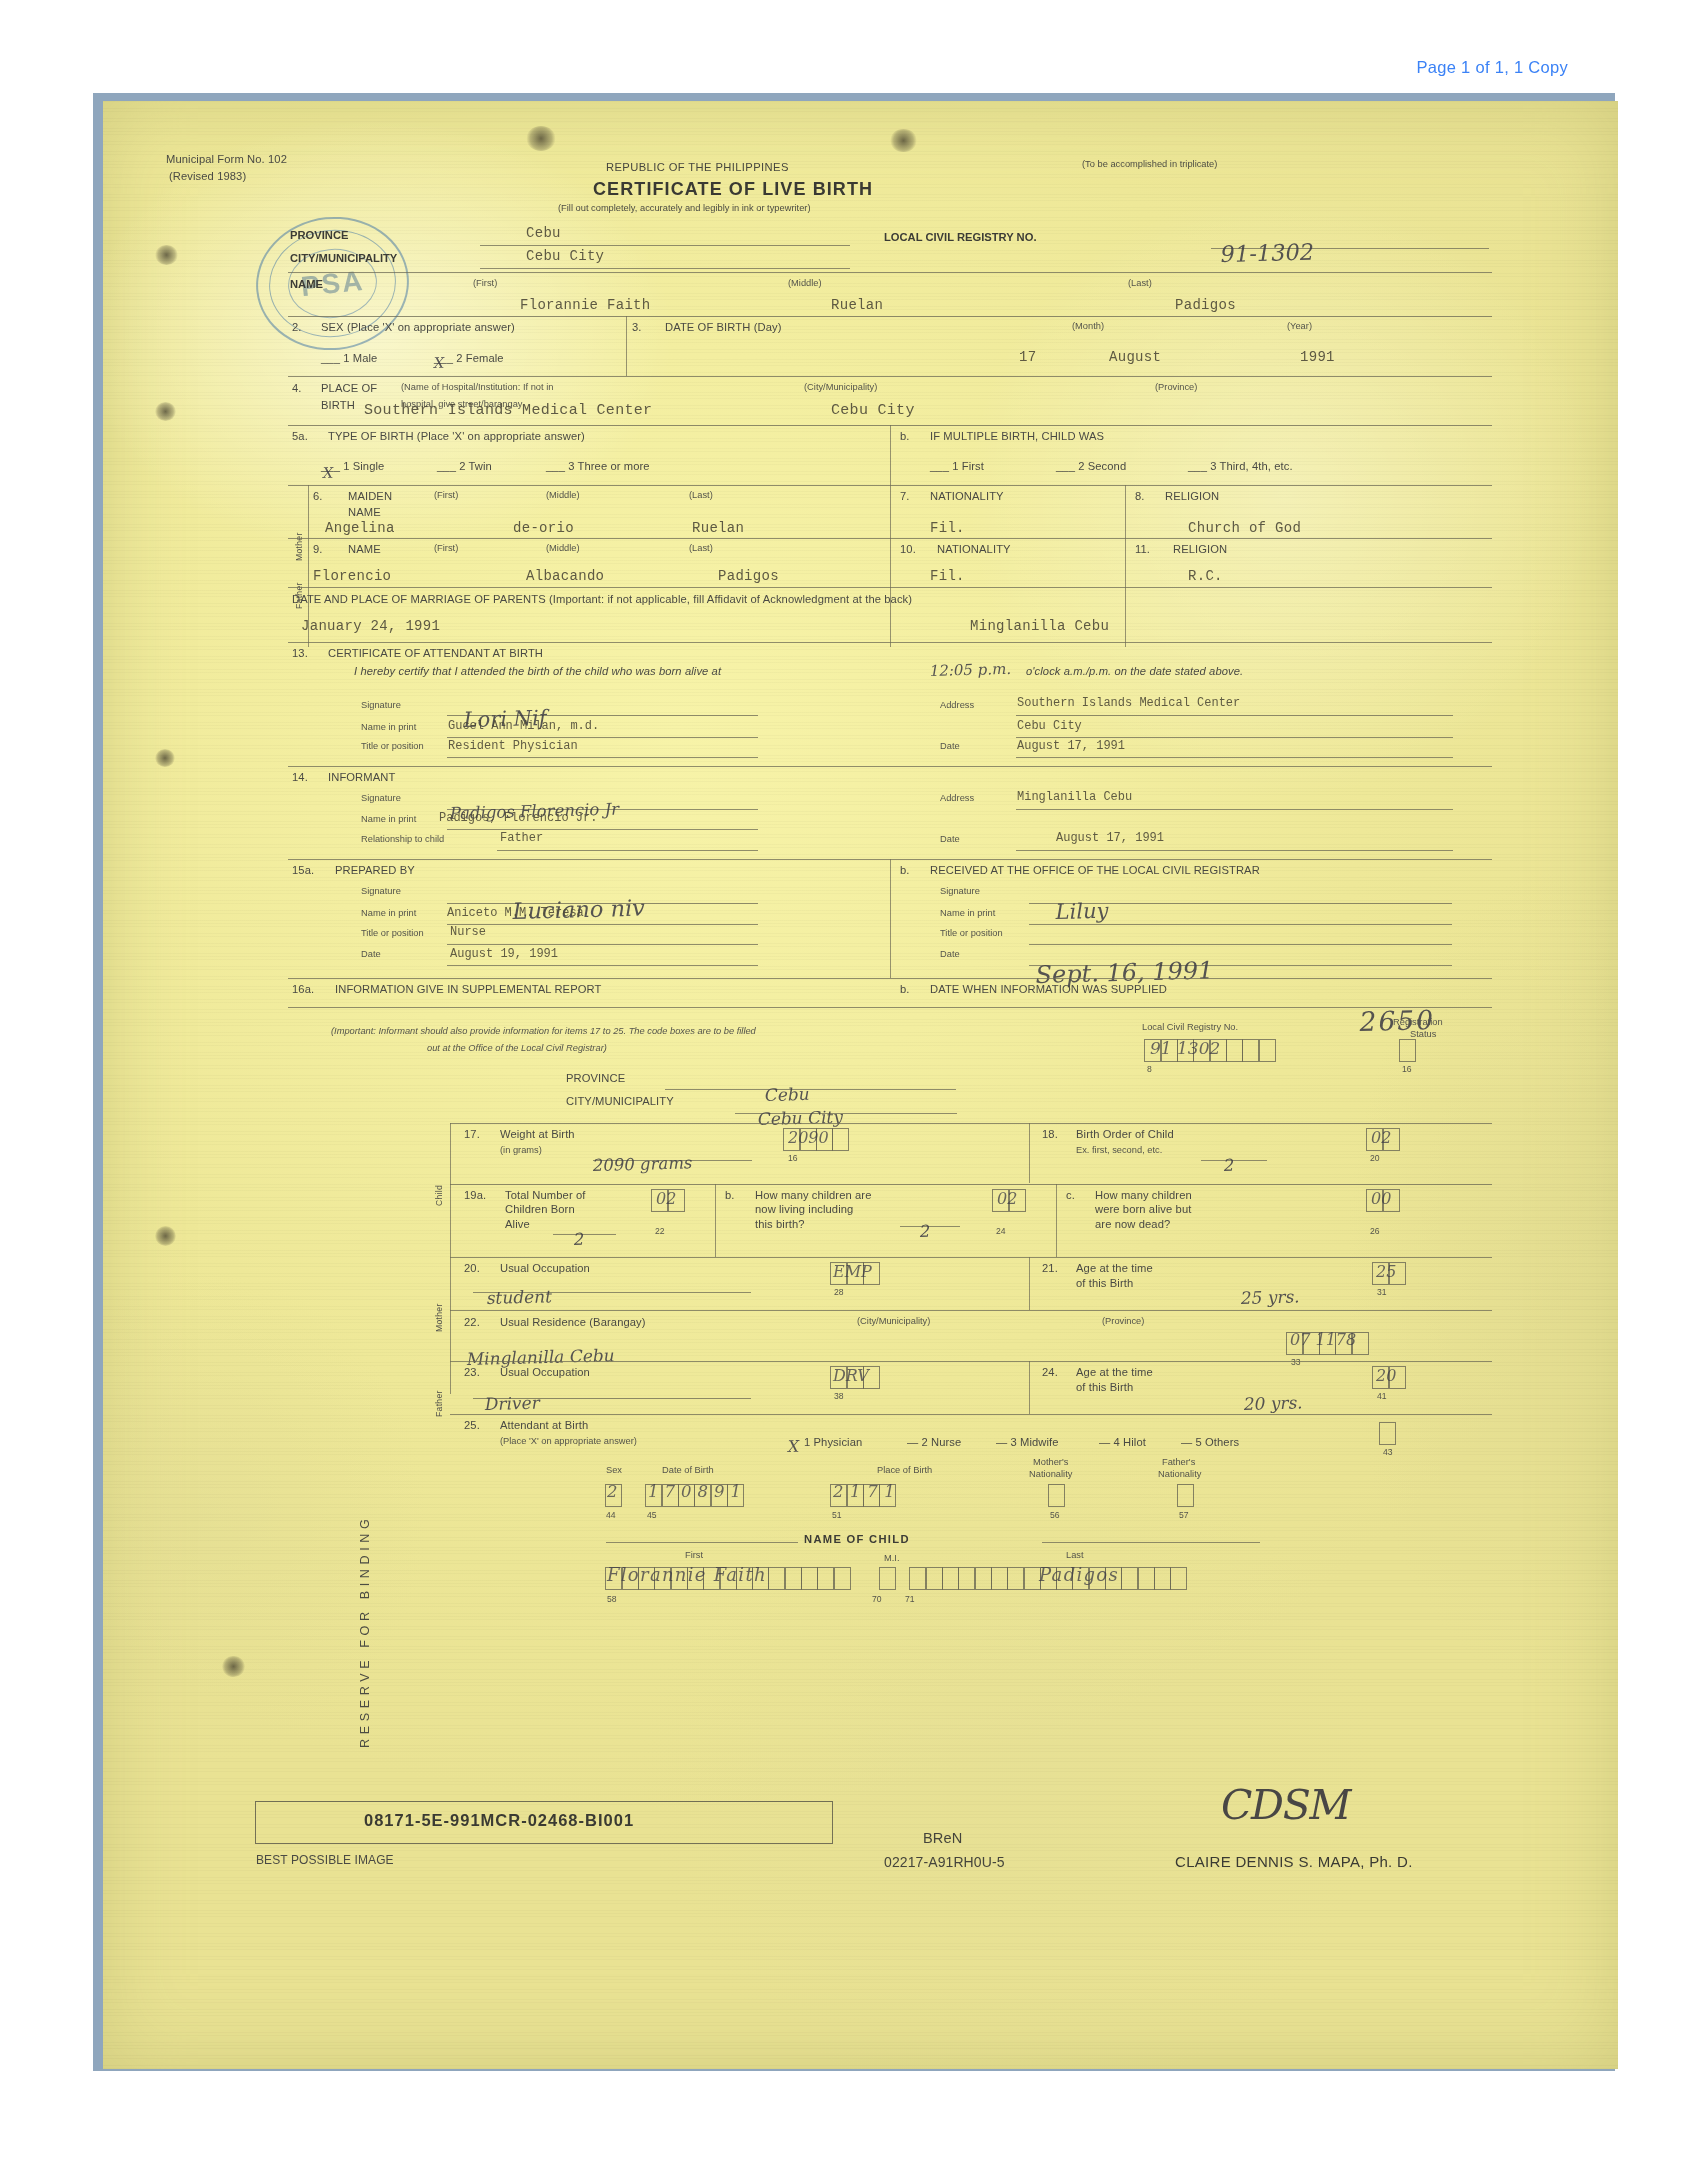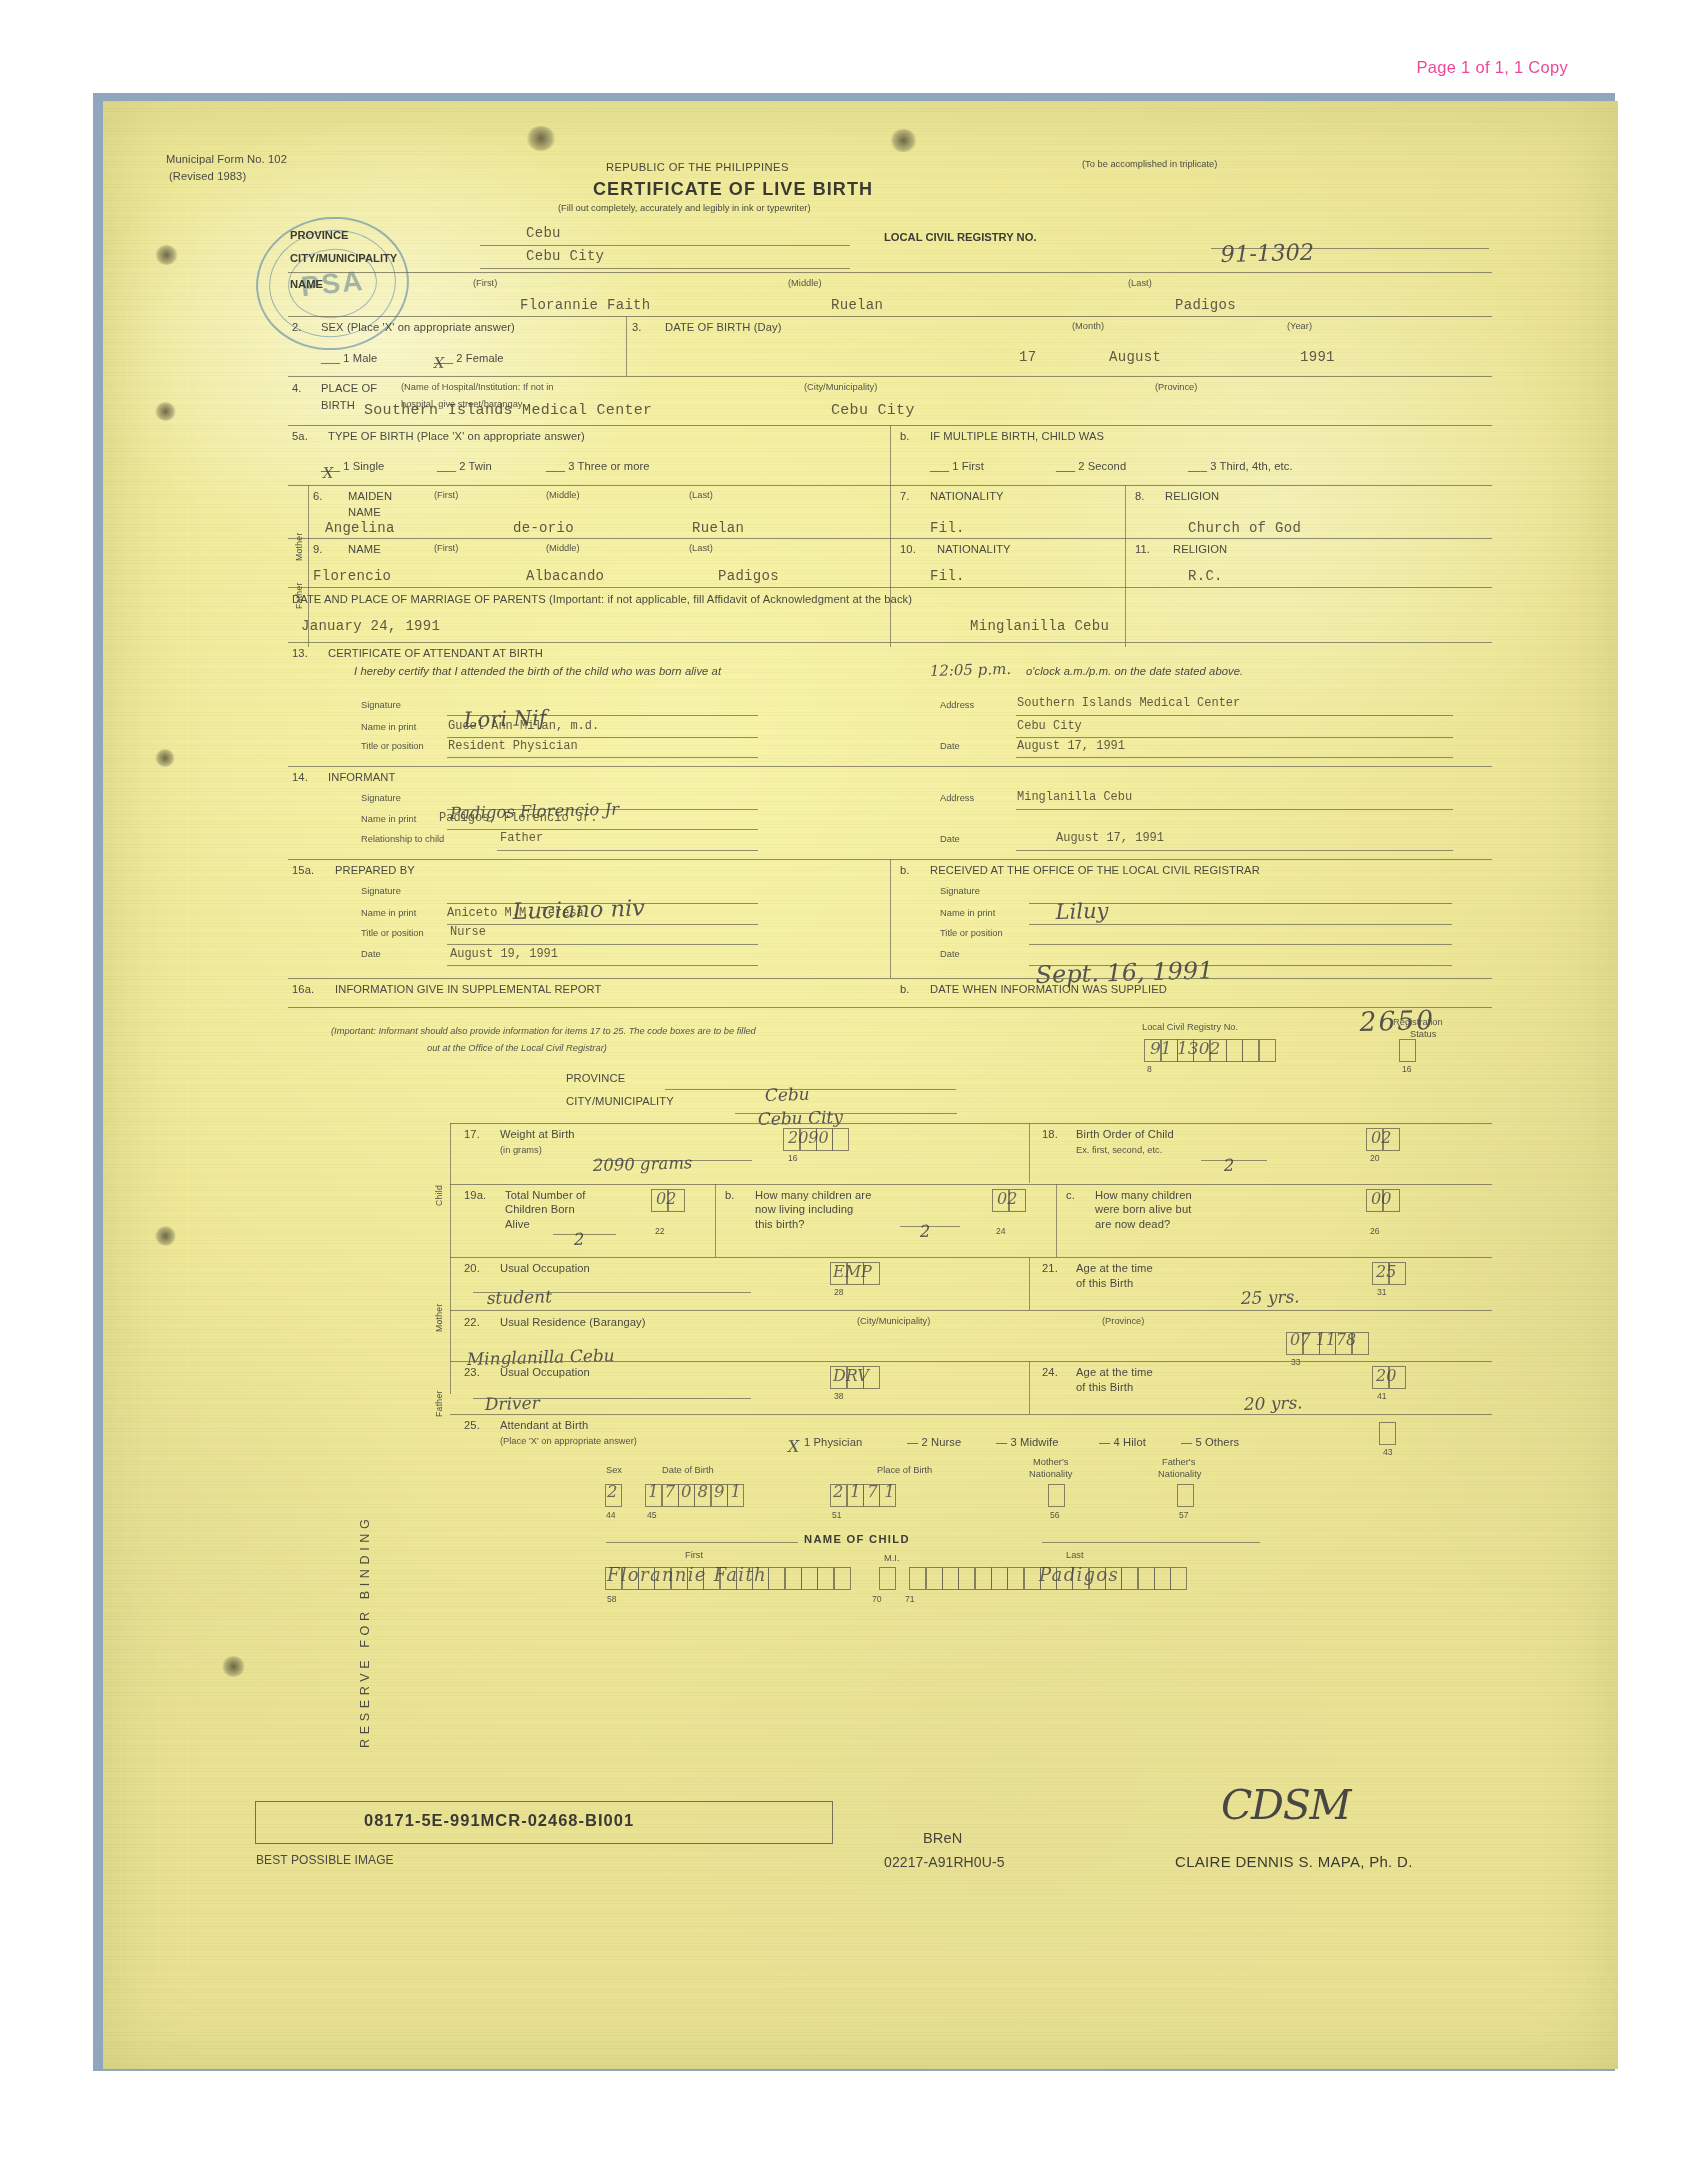--- a/index.html
+++ b/index.html
@@ -193,21 +193,21 @@
   .fbox {
     position: absolute;
     border: 0.7px solid #5f5d4b;
     opacity: .85;
   }
 
   .pagehdr {
     position: absolute;
     right: 119px; top: 58px;
     font-size: 16.5px;
-    color: #ec4899;
+    color: #3b82f6;
     letter-spacing: 0.3px;
   }
 
   .sig-big {
     font-family: "DejaVu Serif", serif;
     font-style: italic;
     font-size: 41px;
     color: #2e2d38;
     opacity: .85;
     letter-spacing: -1.3px;

